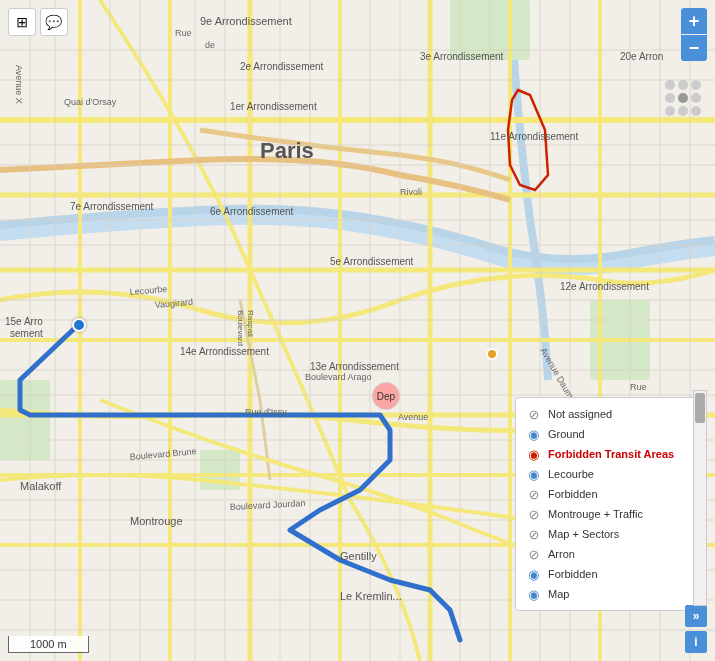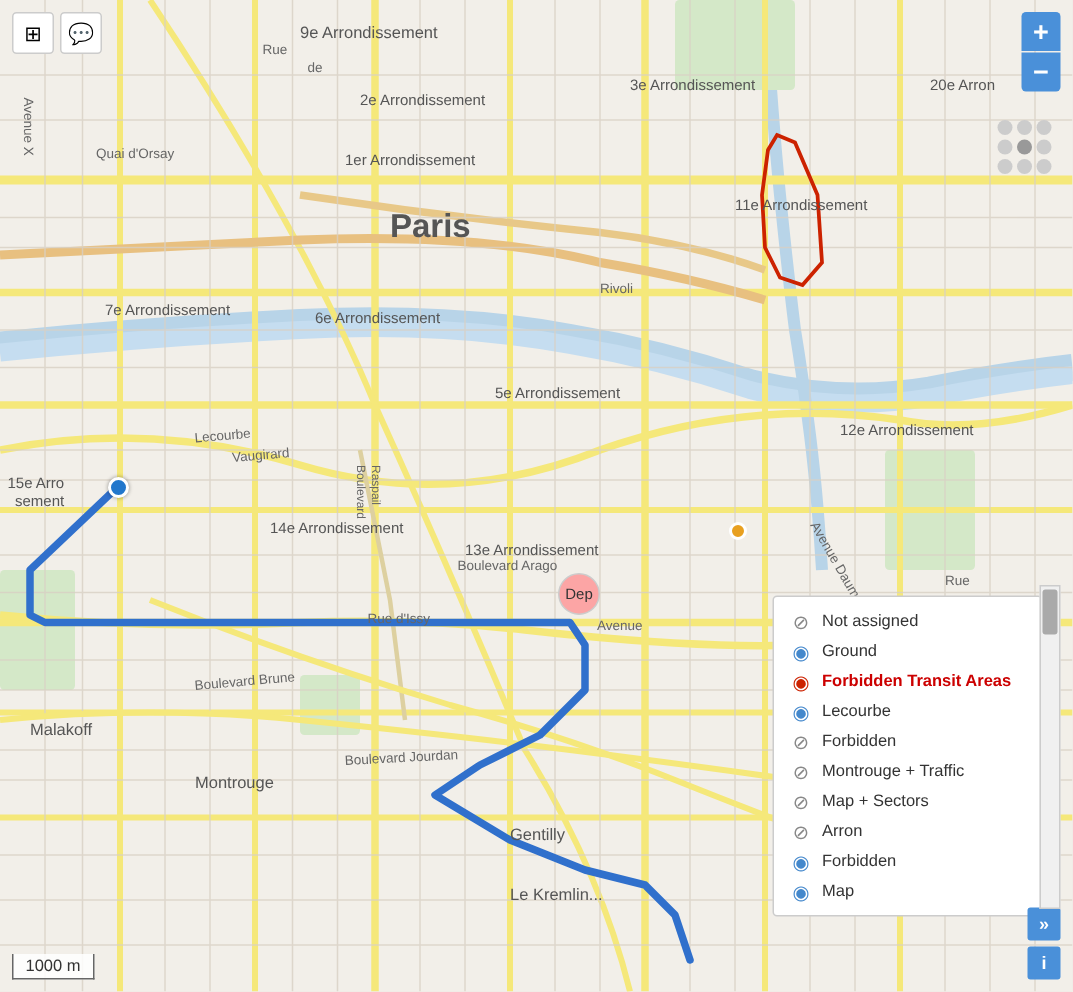--- a/index.html
+++ b/index.html
@@ -172,21 +172,21 @@
       display: flex;
       align-items: center;
       gap: 8px;
       z-index: 100;
     }
 
     #scale-bar {
       background: rgba(255,255,255,0.85);
       border: 1px solid #666;
       border-top: none;
-      padding: 2px 8px;
+      padding: 2px 21px;
       font-size: 11px;
       color: #333;
     }
 
     
     #bottom-right {
       position: absolute;
       bottom: 8px;
       right: 8px;
       display: flex;

